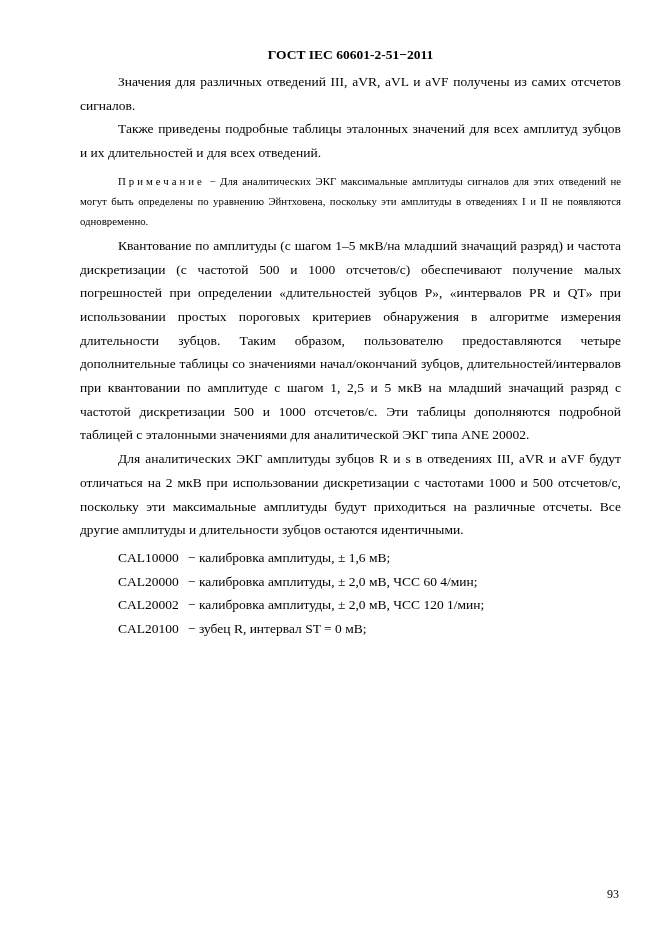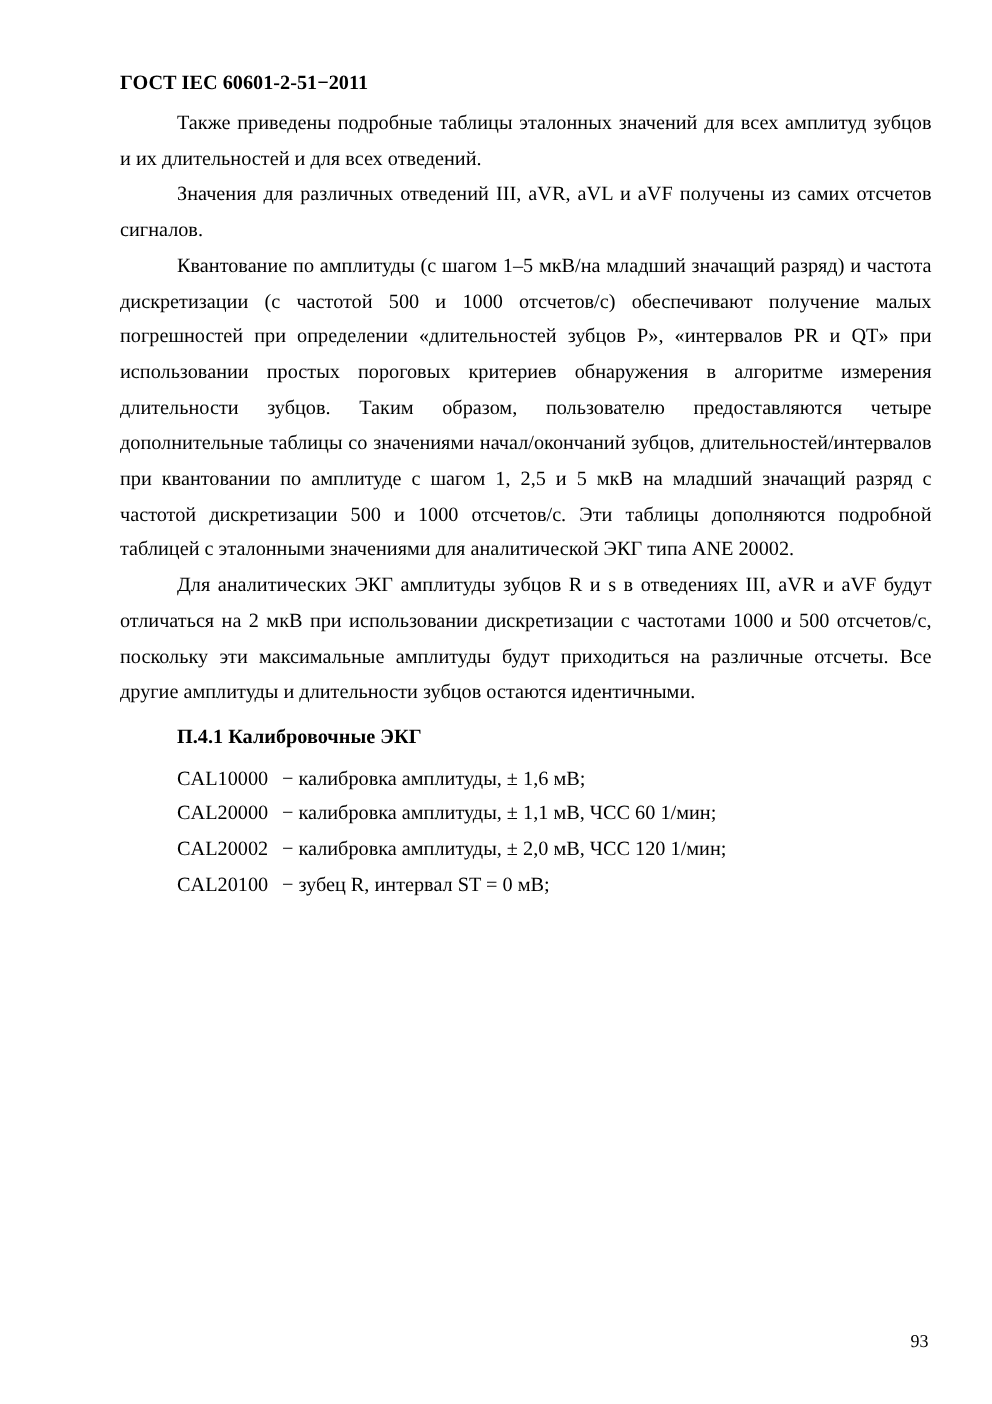--- a/index.html
+++ b/index.html
@@ -12,21 +12,21 @@
   }
   .page {
     position: relative;
     width: 661px; height: 936px;
     background: #ffffff;
     overflow: hidden;
   }
   .doc-header {
     position: absolute;
     top: 47px; left: 80px; width: 541px;
-    text-align: left;
+    text-align: center;
     font-weight: 700;
     font-size: 13.5px;
     white-space: nowrap;
   }
   .content {
     position: absolute;
     top: 70px; left: 80px; width: 541px;
   }
   .body-p {
     margin: 0;
@@ -72,36 +72,36 @@
 </style>
 </head>
 <body>
 
 <div class="page">
 
   <div class="doc-header">ГОСТ IEC 60601-2-51−2011</div>
 
   <div class="content">
 
+    <p class="body-p">Значения для различных отведений III, aVR, aVL и aVF получены из самих отсчетов сигналов.</p>
     <p class="body-p">Также приведены подробные таблицы эталонных значений для всех амплитуд зубцов и их длительностей и для всех отведений.</p>
-    <p class="body-p">Значения для различных отведений III, aVR, aVL и aVF получены из самих отсчетов сигналов.</p>
 
+    <p class="note"><span class="note-label">Примечание</span> <span>− Для аналитических ЭКГ максимальные амплитуды сигналов для этих отведений не могут быть определены по уравнению Эйнтховена, поскольку эти амплитуды в отведениях I и II не появляются одновременно.</span></p>
 
     <p class="body-p">Квантование по амплитуды (с шагом 1–5 мкВ/на младший значащий разряд) и частота дискретизации (с частотой 500 и 1000 отсчетов/с) обеспечивают получение малых погрешностей при определении «длительностей зубцов P», «интервалов PR и QT» при использовании простых пороговых критериев обнаружения в алгоритме измерения длительности зубцов. Таким образом, пользователю предоставляются четыре дополнительные таблицы со значениями начал/окончаний зубцов, длительностей/интервалов при квантовании по амплитуде с шагом 1, 2,5 и 5 мкВ на младший значащий разряд с частотой дискретизации 500 и 1000 отсчетов/с. Эти таблицы дополняются подробной таблицей с эталонными значениями для аналитической ЭКГ типа ANE 20002.</p>
     <p class="body-p">Для аналитических ЭКГ амплитуды зубцов R и s в отведениях III, aVR и aVF будут отличаться на 2 мкВ при использовании дискретизации с частотами 1000 и 500 отсчетов/с, поскольку эти максимальные амплитуды будут приходиться на различные отсчеты. Все другие амплитуды и длительности зубцов остаются идентичными.</p>
 
 
-    <h3 class="h-sub">П.4.1 Калибровочные ЭКГ</h3>
 
     <div class="ecg-list">
       <div class="ecg-item">
         <span class="ecg-code">CAL10000</span><span class="ecg-desc">− калибровка амплитуды, ± 1,6 мВ;</span>
       </div>
       <div class="ecg-item">
-        <span class="ecg-code">CAL20000</span><span class="ecg-desc">− калибровка амплитуды, ± 1,1 мВ, ЧСС 60 1/мин;</span>
+        <span class="ecg-code">CAL20000</span><span class="ecg-desc">− калибровка амплитуды, ± 2,0 мВ, ЧСС 60 4/мин;</span>
       </div>
       <div class="ecg-item">
         <span class="ecg-code">CAL20002</span><span class="ecg-desc">− калибровка амплитуды, ± 2,0 мВ, ЧСС 120 1/мин;</span>
       </div>
       <div class="ecg-item">
         <span class="ecg-code">CAL20100</span><span class="ecg-desc">− зубец R, интервал ST = 0 мВ;</span>
       </div>
     </div>
 
   </div>

